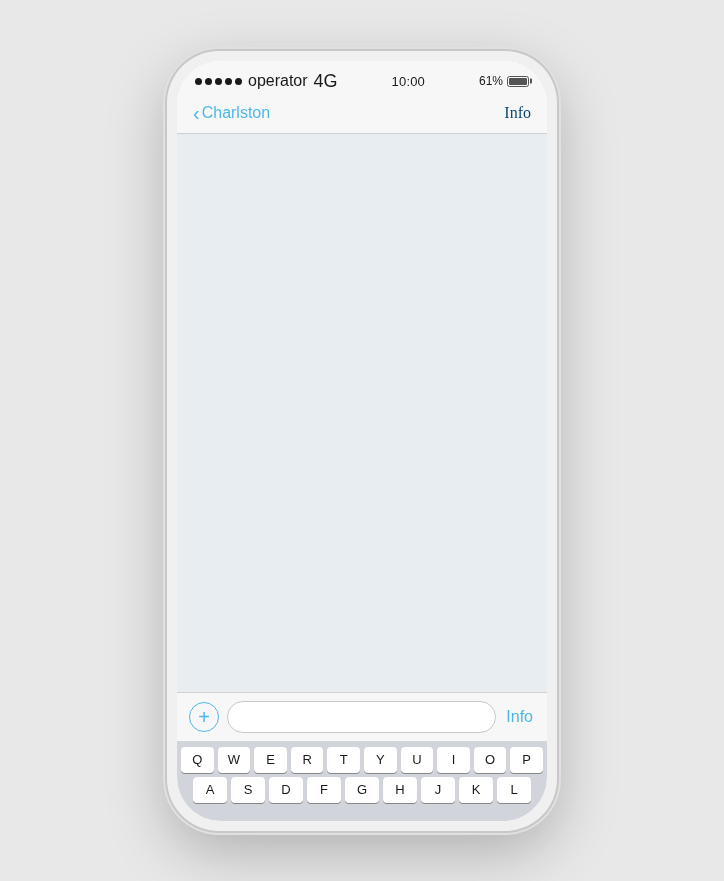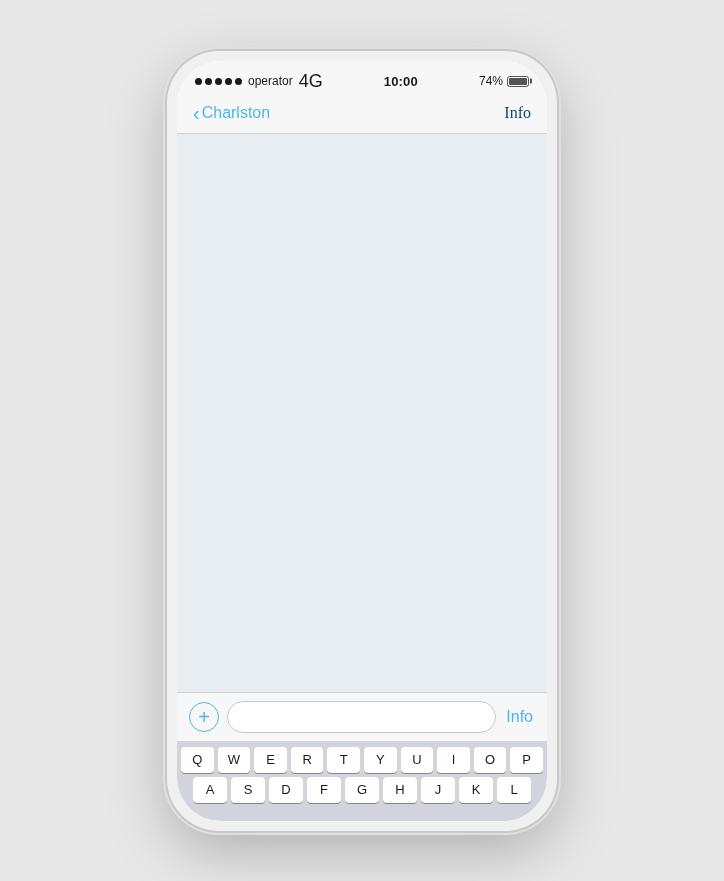--- a/index.html
+++ b/index.html
@@ -58,34 +58,34 @@
     }
 
     .signal-dot {
       width: 7px;
       height: 7px;
       background: #1a1a1a;
       border-radius: 50%;
     }
 
     .operator-text {
-      font-size: 12px;
+      font-size: 16px;
       color: #1a1a1a;
       font-weight: 400;
     }
 
     .network-type {
       font-size: 18px;
       color: #1a1a1a;
       font-weight: 400;
     }
 
     .status-center {
       font-size: 13px;
-      font-weight: 700;
+      font-weight: 400;
       color: #1a1a1a;
       letter-spacing: 0.2px;
     }
 
     .status-right {
       display: flex;
       align-items: center;
       gap: 4px;
     }
 
@@ -274,21 +274,21 @@
           <div class="signal-dot"></div>
           <div class="signal-dot"></div>
           <div class="signal-dot"></div>
           <div class="signal-dot"></div>
         </div>
         <span class="operator-text">operator</span>
         <span class="network-type">4G</span>
       </div>
       <div class="status-center">10:00</div>
       <div class="status-right">
-        <span class="battery-pct">74%</span>
+        <span class="battery-pct">61%</span>
         <div class="battery-icon">
           <div class="battery-fill"></div>
         </div>
       </div>
     </div>
 
     <div class="nav-bar">
       <div class="nav-back">
         <span class="nav-back-chevron">‹</span>
         <span class="nav-back-text">Charlston</span>

